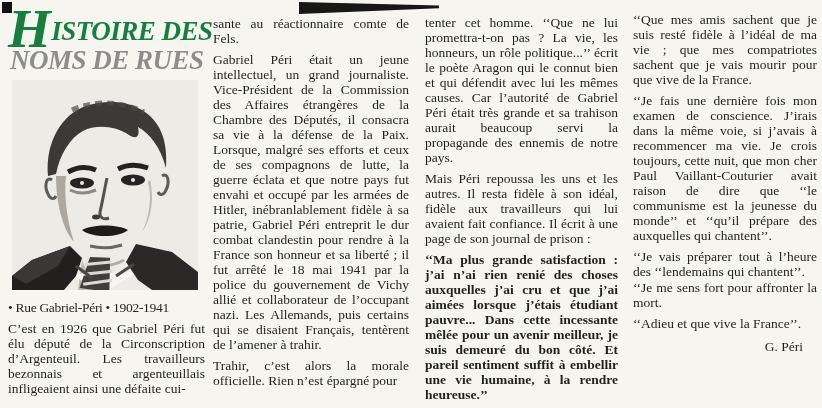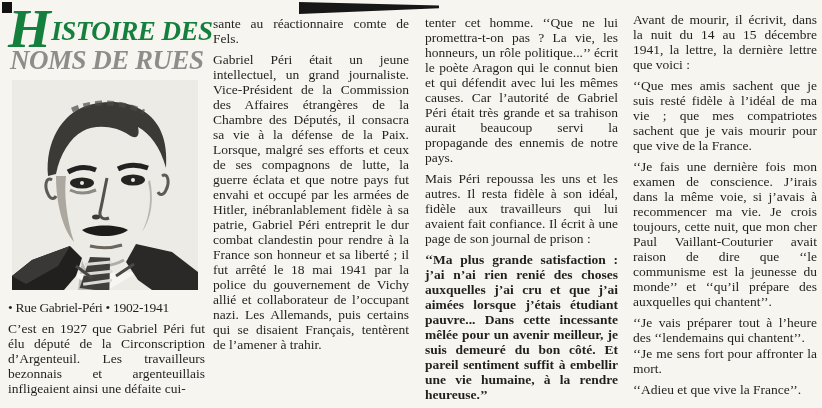--- a/index.html
+++ b/index.html
@@ -93,36 +93,36 @@
           <polygon points="76,178 96,176 100,210 70,210" fill="#413f3c"></polygon>
           <line x1="72" y1="186" x2="98" y2="180" stroke="#dcdad4" stroke-width="3"></line>
           <line x1="72" y1="196" x2="100" y2="189" stroke="#dcdad4" stroke-width="3"></line>
           <line x1="73" y1="206" x2="101" y2="198" stroke="#dcdad4" stroke-width="3"></line>
         </g>
         <path d="M64,186 L80,198 M122,184 L104,196" stroke="#4a4845" stroke-width="3" fill="none"></path>
       </svg>
     </div>
 
     <p class="article-heading">• Rue Gabriel-Péri • 1902-1941</p>
-    <p>C’est en 1927 que Gabriel Péri fut élu député de la Circonscription d’Argenteuil. Les travailleurs bezonnais et argenteuillais infligeaient ainsi une défaite cui-</p>
+    <p>C’est en 1926 que Gabriel Péri fut élu député de la Circonscription d’Argenteuil. Les travailleurs bezonnais et argenteuillais infligeaient ainsi une défaite cui-</p>
   </div>
 
   <div class="col col2">
     <p>sante au réactionnaire comte de Fels.</p>
     <p>Gabriel Péri était un jeune intellectuel, un grand journaliste. Vice-Président de la Commission des Affaires étrangères de la Chambre des Députés, il consacra sa vie à la défense de la Paix. Lorsque, malgré ses efforts et ceux de ses compagnons de lutte, la guerre éclata et que notre pays fut envahi et occupé par les armées de Hitler, inébranlablement fidèle à sa patrie, Gabriel Péri entreprit le dur combat clandestin pour rendre à la France son honneur et sa liberté ; il fut arrêté le 18 mai 1941 par la police du gouvernement de Vichy allié et collaborateur de l’occupant nazi. Les Allemands, puis certains qui se disaient Français, tentèrent de l’amener à trahir.</p>
+    <p>Trahir, c’est alors la morale officielle. Rien n’est épargné pour</p>
   </div>
 
   <div class="col col3">
     <p>tenter cet homme. ‘‘Que ne lui promettra-t-on pas ? La vie, les honneurs, un rôle politique...’’ écrit le poète Aragon qui le connut bien et qui défendit avec lui les mêmes causes. Car l’autorité de Gabriel Péri était très grande et sa trahison aurait beaucoup servi la propagande des ennemis de notre pays.</p>
     <p>Mais Péri repoussa les uns et les autres. Il resta fidèle à son idéal, fidèle aux travailleurs qui lui avaient fait confiance. Il écrit à une page de son journal de prison :</p>
     <p class="quote-bold">‘‘Ma plus grande satisfaction : j’ai n’ai rien renié des choses auxquelles j’ai cru et que j’ai aimées lorsque j’étais étudiant pauvre... Dans cette incessante mêlée pour un avenir meilleur, je suis demeuré du bon côté. Et pareil sentiment suffit à embellir une vie humaine, à la rendre heureuse.’’</p>
   </div>
 
   <div class="col col4">
-    <p>Avant de mourir, il écrivit, dans la nuit du 14 au 15 décembre 1941, la lettre, la dernière lettre que voici :</p>
     <p>‘‘Que mes amis sachent que je suis resté fidèle à l’idéal de ma vie ; que mes compatriotes sachent que je vais mourir pour que vive de la France.</p>
     <p>‘‘Je fais une dernière fois mon examen de conscience. J’irais dans la même voie, si j’avais à recommencer ma vie. Je crois toujours, cette nuit, que mon cher Paul Vaillant-Couturier avait raison de dire que ‘‘le communisme est la jeunesse du monde’’ et ‘‘qu’il prépare des auxquelles qui chantent’’.</p>
     <p class="tight">‘‘Je vais préparer tout à l’heure des ‘‘lendemains qui chantent’’.</p>
     <p>‘‘Je me sens fort pour affronter la mort.</p>
     <p>‘‘Adieu et que vive la France’’.</p>
     <p class="signature">G. Péri</p>
   </div>
 
 </div>
 

